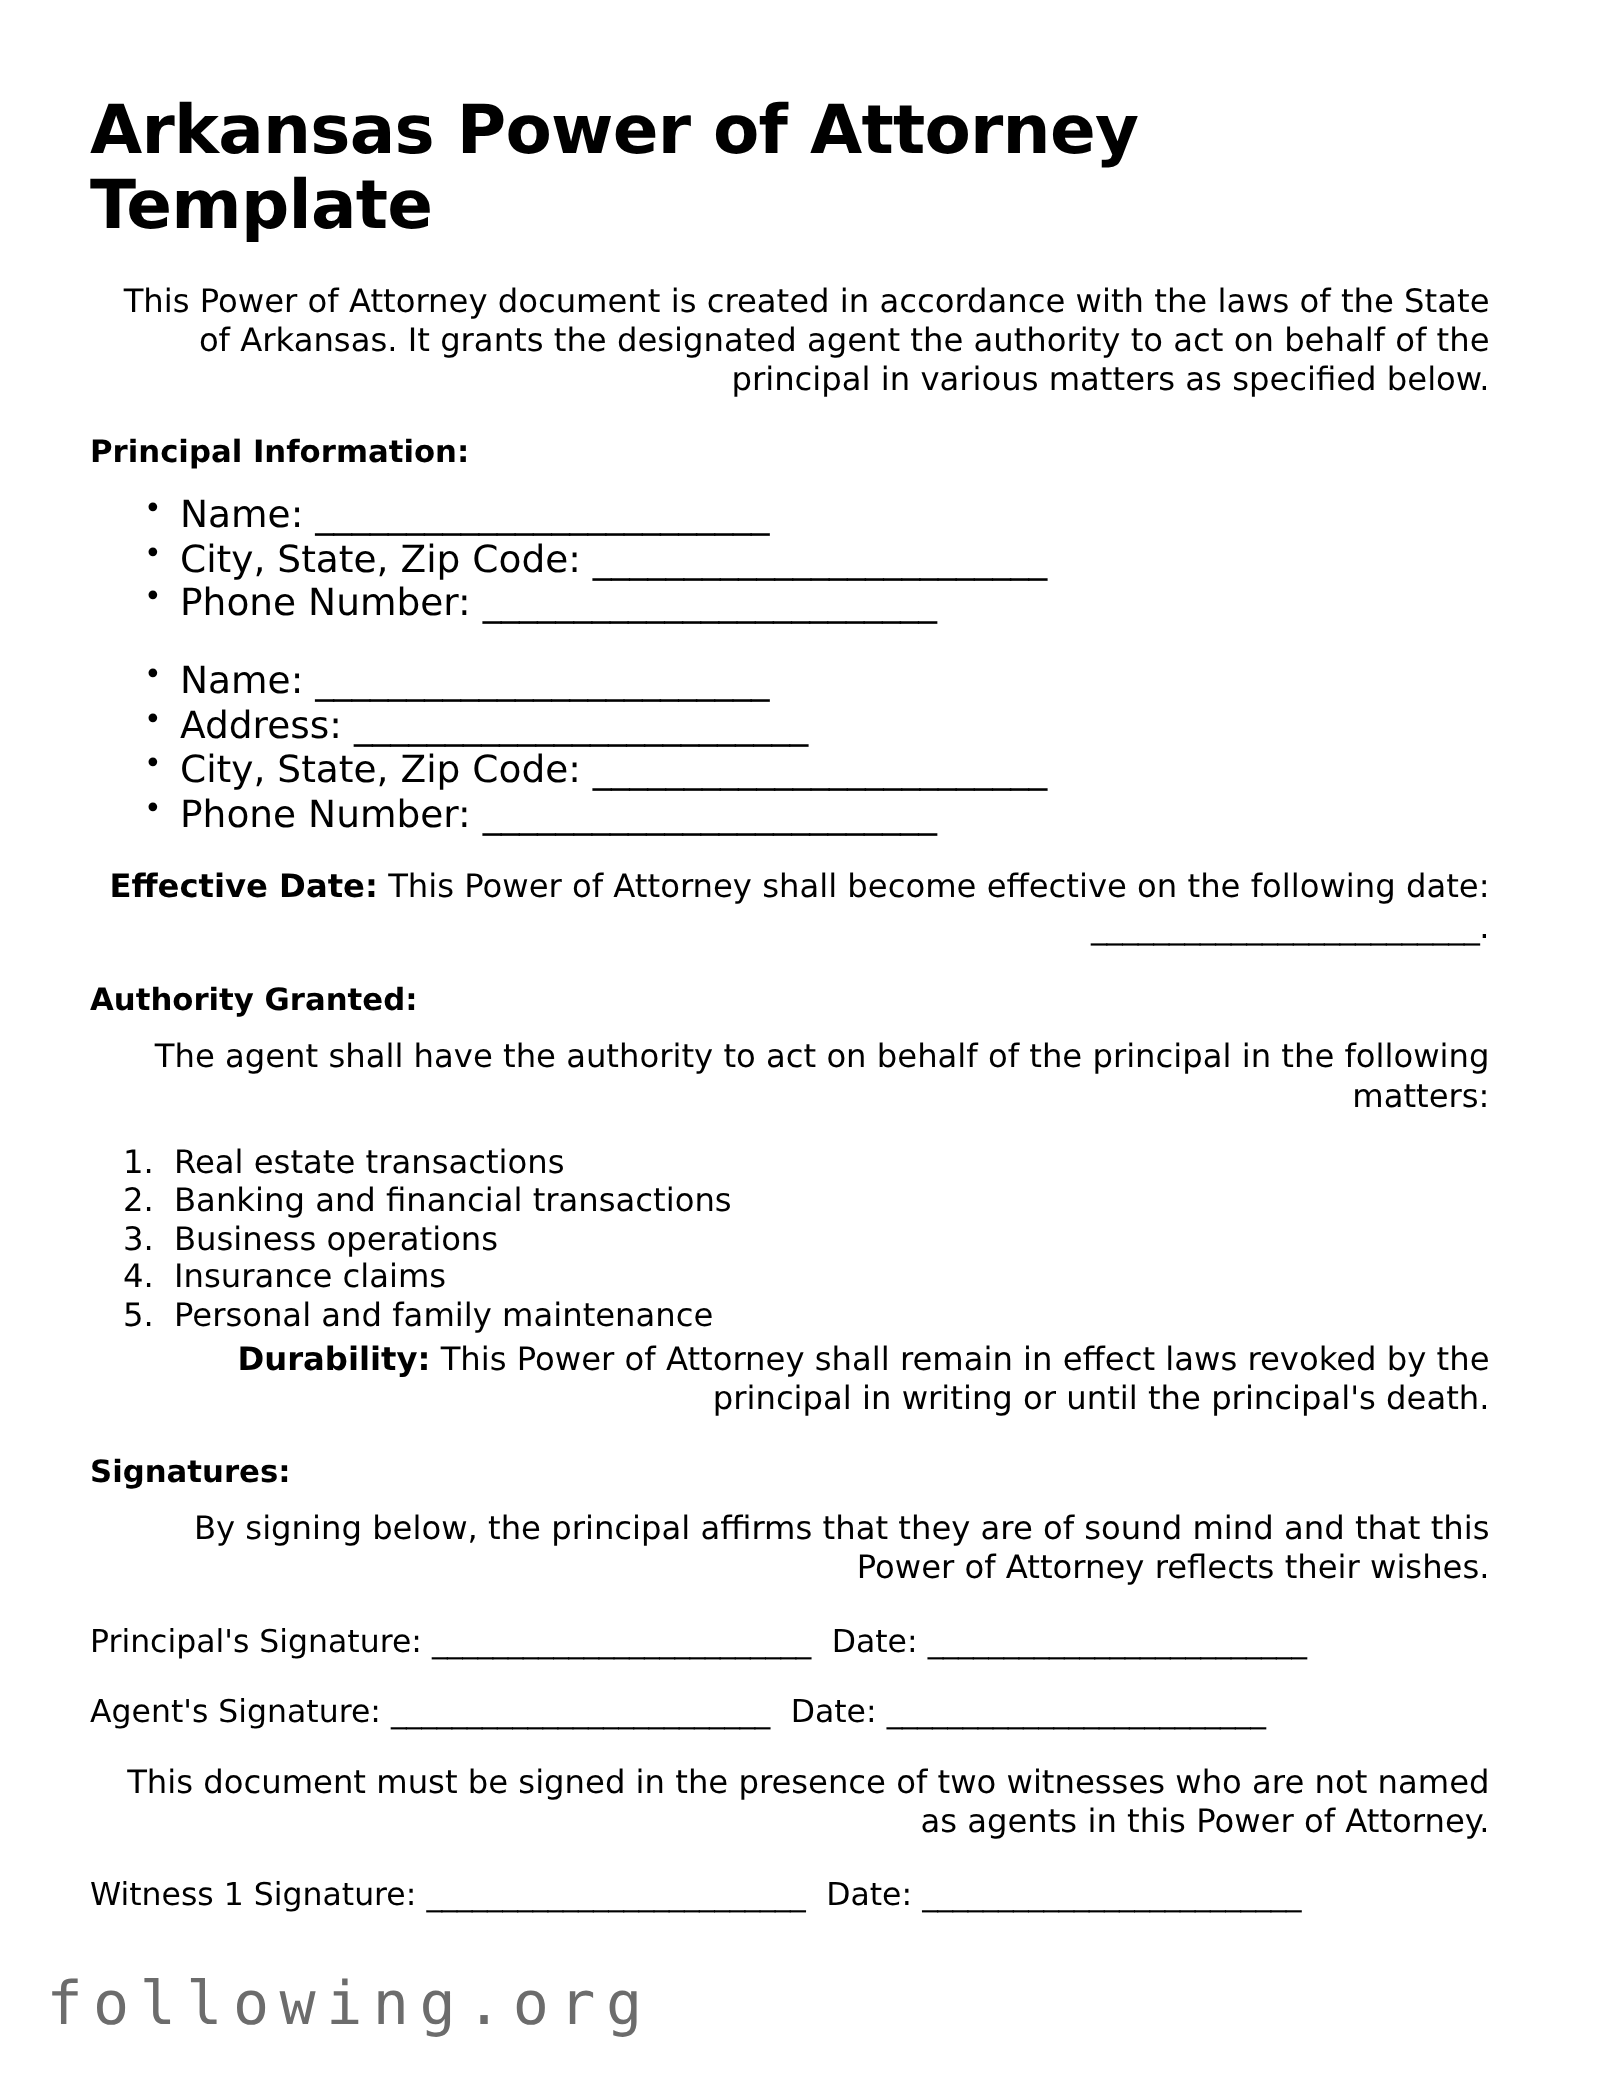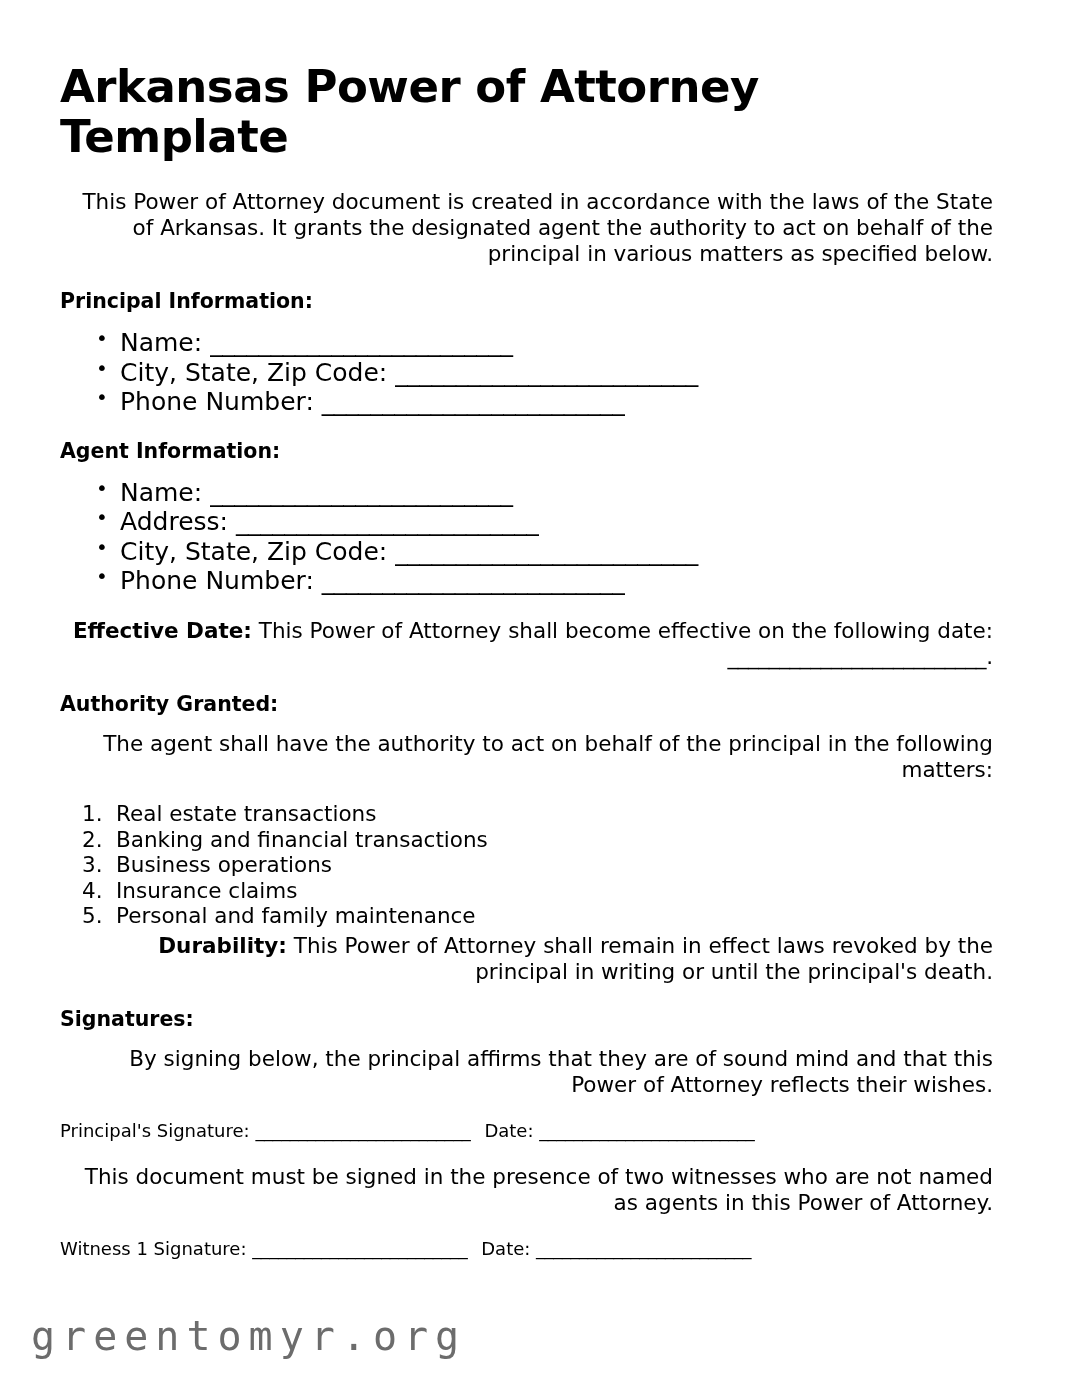--- a/index.html
+++ b/index.html
@@ -88,21 +88,21 @@
     position: absolute;
     left: 0;
     top: 0;
   }
 
   .lead-label { font-weight: bold; }
 
   .blank { letter-spacing: -0.4px; }
 
   .sig-row {
-    font-size: 18px;
+    font-size: 21px;
     line-height: 1.2;
     margin: 0 0 22px 0;
     white-space: nowrap;
   }
   .sig-gap { display: inline-block; width: 14px; }
 
   .watermark {
     position: absolute;
     left: 31px;
     top: 1316px;
@@ -123,21 +123,20 @@
 
   <p class="para">This Power of Attorney document is created in accordance with the laws of the State of Arkansas. It grants the designated agent the authority to act on behalf of the principal in various matters as specified below.</p>
 
   <h2 class="section-heading">Principal Information:</h2>
   <ul class="field-list">
     <li><span>Name:</span> <span class="blank">_________________________</span></li>
     <li><span>City, State, Zip Code:</span> <span class="blank">_________________________</span></li>
     <li><span>Phone Number:</span> <span class="blank">_________________________</span></li>
   </ul>
 
-  <h2 class="section-heading">Agent Information:</h2>
   <ul class="field-list">
     <li><span>Name:</span> <span class="blank">_________________________</span></li>
     <li><span>Address:</span> <span class="blank">_________________________</span></li>
     <li><span>City, State, Zip Code:</span> <span class="blank">_________________________</span></li>
     <li><span>Phone Number:</span> <span class="blank">_________________________</span></li>
   </ul>
 
   <p class="para"><span class="lead-label">Effective Date:</span> <span>This Power of Attorney shall become effective on the following date:</span> <span class="blank">_________________________</span><span>.</span></p>
 
   <h2 class="section-heading">Authority Granted:</h2>
@@ -154,24 +153,29 @@
 
   <h2 class="section-heading">Signatures:</h2>
   <p class="para">By signing below, the principal affirms that they are of sound mind and that this Power of Attorney reflects their wishes.</p>
 
   <div class="sig-row">
     <span>Principal's Signature:</span>
     <span class="blank">_________________________</span><span class="sig-gap"></span><span>Date:</span>
     <span class="blank">_________________________</span>
   </div>
 
+  <div class="sig-row">
+    <span>Agent's Signature:</span>
+    <span class="blank">_________________________</span><span class="sig-gap"></span><span>Date:</span>
+    <span class="blank">_________________________</span>
+  </div>
 
   <p class="para">This document must be signed in the presence of two witnesses who are not named as agents in this Power of Attorney.</p>
 
   <div class="sig-row">
     <span>Witness 1 Signature:</span>
     <span class="blank">_________________________</span><span class="sig-gap"></span><span>Date:</span>
     <span class="blank">_________________________</span>
   </div>
 
 </div>
 
-<div class="watermark">greentomyr.org</div>
+<div class="watermark">following.org</div>
 
 </body></html>

